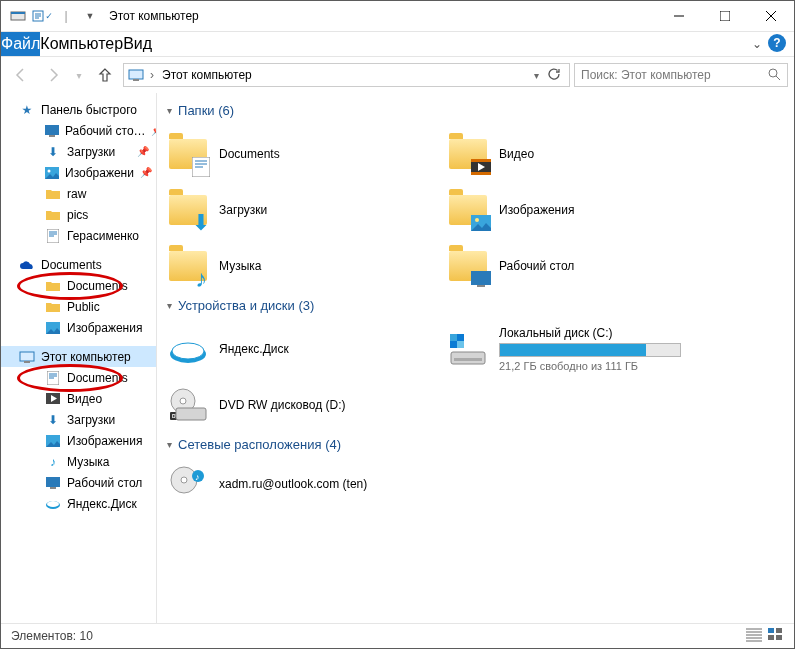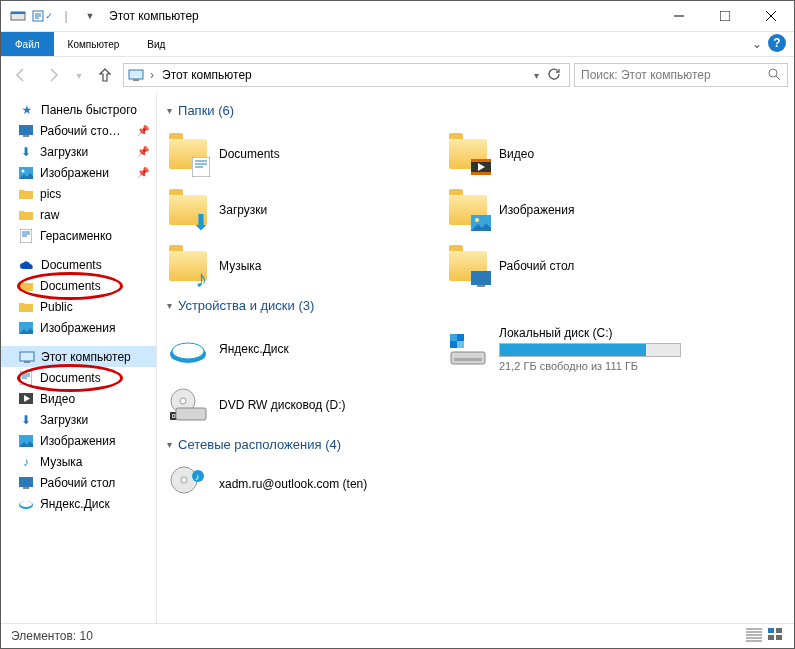--- a/index.html
+++ b/index.html
@@ -5,37 +5,37 @@
 html,body{margin:0;padding:0;font-family:"Segoe UI",Tahoma,sans-serif;font-size:12px;color:#000;background:#fff}
 .window{width:795px;height:649px;border:1px solid #5b5b5b;box-sizing:border-box;display:flex;flex-direction:column;position:relative}
 .titlebar{height:30px;display:flex;align-items:center;border-bottom:1px solid #e5e5e5}
 .qat{display:flex;align-items:center;gap:2px;padding-left:6px}
 .qat-icon{width:22px;height:22px;display:flex;align-items:center;justify-content:center}
 .title-text{margin-left:8px;font-size:12px}
 .winbtns{margin-left:auto;display:flex}
 .winbtn{width:46px;height:30px;display:flex;align-items:center;justify-content:center}
 .winbtn svg{width:10px;height:10px;stroke:#000;stroke-width:1;fill:none}
 .ribbon{height:24px;display:flex;align-items:stretch;border-bottom:1px solid #e5e5e5;position:relative}
-.rtab{padding:0 14px;display:flex;align-items:center;font-size:10px}
+.rtab{padding:0 0;display:flex;align-items:center;font-size:16px}
 .rtab.file{background:#1979ca;color:#fff}
 .help{position:absolute;right:8px;top:2px;width:18px;height:18px;border-radius:50%;background:#1979ca;color:#fff;display:flex;align-items:center;justify-content:center;font-size:12px;font-weight:bold}
 .chev{position:absolute;right:32px;top:5px;color:#555}
 .addr{height:36px;display:flex;align-items:center;padding:4px 6px;gap:4px;box-sizing:border-box}
 .navbtn{width:28px;height:28px;display:flex;align-items:center;justify-content:center;color:#bfbfbf}
 .navbtn.active{color:#4a4a4a}
 .pathbox{flex:1;height:24px;border:1px solid #cccccc;display:flex;align-items:center;padding:0 2px;box-sizing:border-box}
 .pathbox .pc-mini{width:20px;display:flex;justify-content:center}
 .crumb{padding:0 4px;display:flex;align-items:center;gap:4px;font-size:12px}
 .path-actions{margin-left:auto;display:flex;align-items:center;gap:8px;padding-right:6px;color:#6b6b6b}
 .searchbox{width:214px;height:24px;border:1px solid #cccccc;display:flex;align-items:center;padding:0 6px;color:#7a7a7a;box-sizing:border-box}
 .searchbox .si{margin-left:auto}
 .body{flex:1;display:flex;overflow:hidden}
 .sidebar{width:155px;border-right:1px solid #e5e5e5;padding-top:6px;overflow:hidden;position:relative}
 .s-item{height:21px;display:flex;align-items:center;padding-left:18px;gap:6px;font-size:12px;white-space:nowrap;position:relative}
-.s-item.sub{padding-left:17px}
+.s-item.sub{padding-left:44px}
 .s-item.sel{background:#cde8ff}
 .s-item .pin{margin-left:auto;margin-right:6px;color:#7a7a7a;font-size:10px}
 .ring{position:absolute;width:100px;height:22px;border:3px solid #d40000;border-radius:50%/50%;pointer-events:none;left:16px}
 .spacer{height:8px}
 .content{flex:1;overflow:auto;padding:6px 4px 4px 10px}
 .group-h{display:flex;align-items:center;gap:6px;color:#1a4e8a;font-size:13px;margin:4px 0 8px 0}
 .group-h .chev{position:static;color:#6d6d6d;font-size:10px}
 .grid{display:flex;flex-wrap:wrap}
 .item{width:280px;height:56px;display:flex;align-items:center;gap:10px}
 .item.small{height:48px}
@@ -177,29 +177,29 @@
           </span>
           <span>Изображени</span>
           <span class="pin">📌</span>
         </div>
       <div class="s-item sub">
           <span class="ic">
             <svg width="14" height="11">
               <path d="M0 2h5l1 1h8v8H0z" fill="#f3c24b"></path>
             </svg>
           </span>
-          <span>pics</span>
+          <span>raw</span>
         </div>
       <div class="s-item sub">
           <span class="ic">
             <svg width="14" height="11">
               <path d="M0 2h5l1 1h8v8H0z" fill="#f3c24b"></path>
             </svg>
           </span>
-          <span>raw</span>
+          <span>pics</span>
         </div>
       <div class="s-item sub">
           <span class="ic">
             <svg width="12" height="14">
               <rect width="12" height="14" fill="#fff" stroke="#888"></rect>
               <path d="M2 3h8M2 5h8M2 7h5" stroke="#2a7ab9"></path>
             </svg>
           </span>
           <span>Герасименко</span>
         </div>

